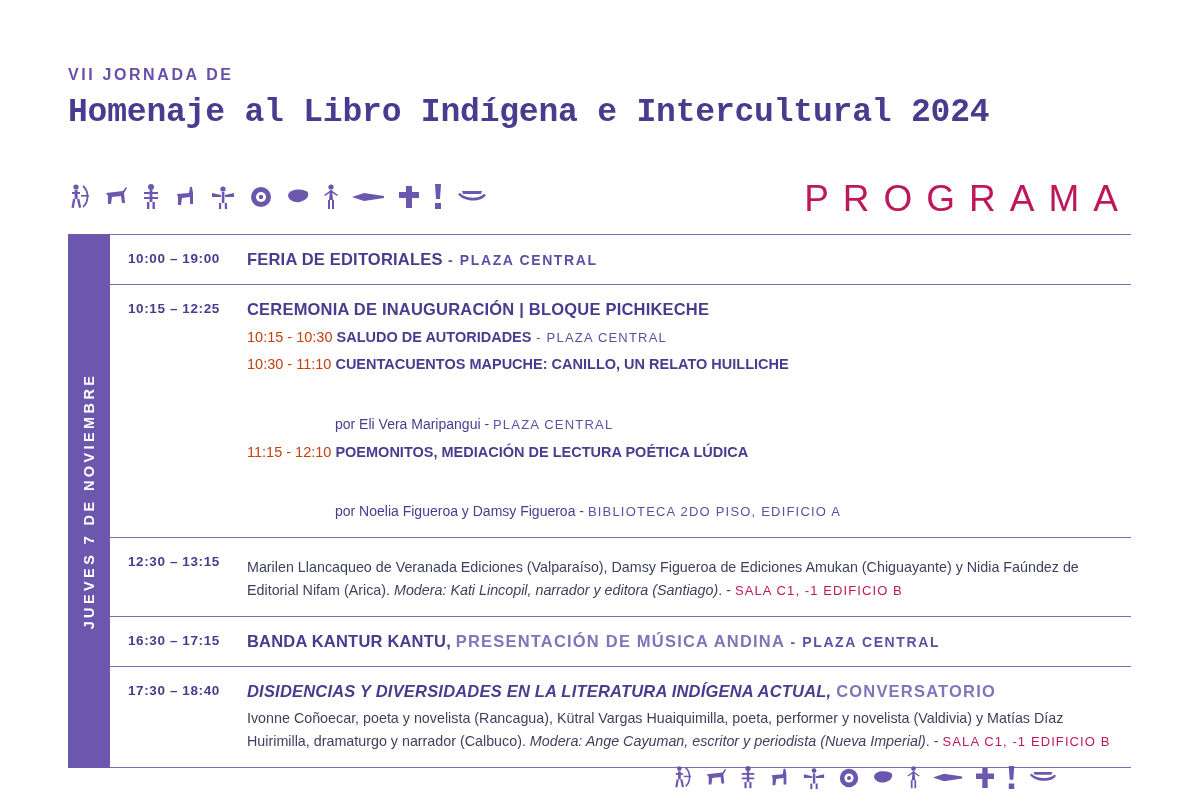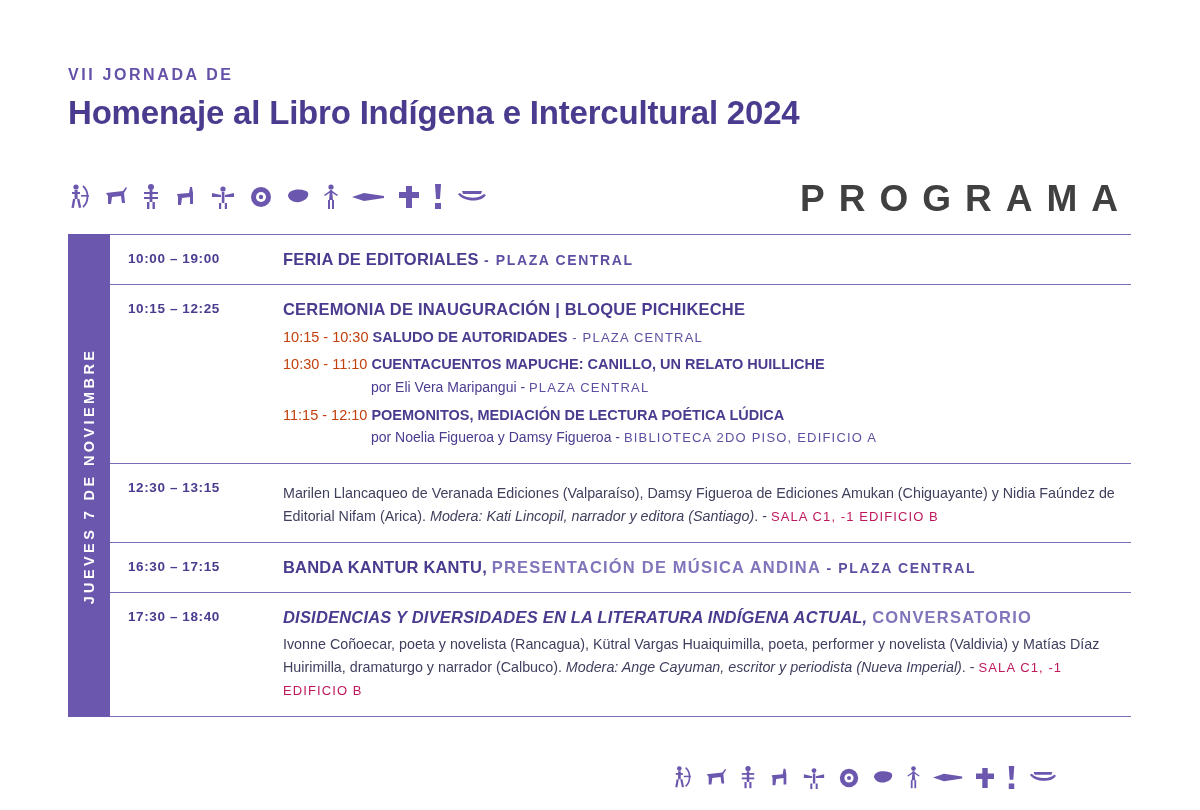--- a/index.html
+++ b/index.html
@@ -27,43 +27,44 @@
     color: #6551a8;
     margin: 0 0 10px 0;
   }
   .title {
     font-size: 33px;
     font-weight: bold;
     letter-spacing: -0.2px;
     color: #4b3b8f;
     margin: 0;
     white-space: nowrap;
+    font-family: Liberation Mono, monospace;
   }
 
   
   .iconstrip {
     position: absolute;
     display: flex;
     align-items: center;
     gap: 13px;
     color: #6b57ae;
   }
   .iconstrip.top { left: 68px; top: 183px; }
   .iconstrip.bottom { left: 672px; top: 765px; gap: 12px; }
   .iconstrip svg { display: block; }
 
   
   .programa {
     position: absolute;
     right: 68px;
     top: 178px;
     font-size: 37px;
-    font-weight: bold;
+    font-weight: normal;
     letter-spacing: 14px;
-    color: #404040;
+    color: #be185d;
     text-align: center;
     white-space: nowrap;
   }
 
   
   .grid {
     position: absolute;
     left: 68px;
     top: 234px;
     width: 1063px;
@@ -88,21 +89,20 @@
     letter-spacing: 3.4px;
   }
   .rows {
     flex: 1 1 auto;
     border-top: 1.6px solid #7d6bb8;
   }
   .row {
     display: flex;
     border-bottom: 1.6px solid #7d6bb8;
     padding: 14px 0 14px 0;
-    gap: 36px;
   }
   .time {
     flex: 0 0 137px;
     padding-left: 18px;
     font-size: 13.5px;
     font-weight: bold;
     letter-spacing: 0.6px;
     color: #4b3b8f;
     line-height: 1.2;
     padding-top: 2px;
@@ -136,21 +136,21 @@
     line-height: 1.55;
   }
   .sub .t {
     color: #c2410c;
     font-weight: normal;
   }
   .sub .b { font-weight: bold; }
   .sub .ital { }
   .sub .place { letter-spacing: 1.2px; font-size: 13px; color: #5f4fa2; }
   .sub .byline { font-size: 14px; }
-  .indent { padding-left: 88px; }
+  .indent { padding-left: 88px; margin-top: 37px; }
 
   .desc {
     margin-top: 4px;
     font-size: 14.3px;
     line-height: 1.62;
     color: #3f3f5e;
   }
   .desc .ital { font-style: italic; }
   .desc .place { letter-spacing: 1.1px; font-size: 13px; color: #be185d; }
 </style>

